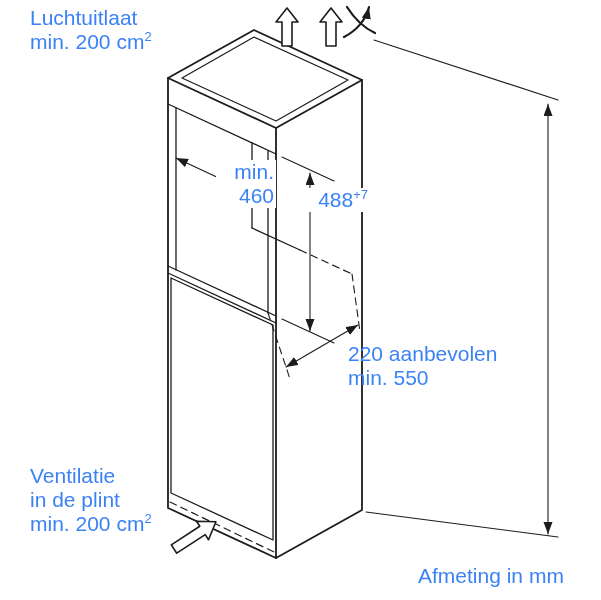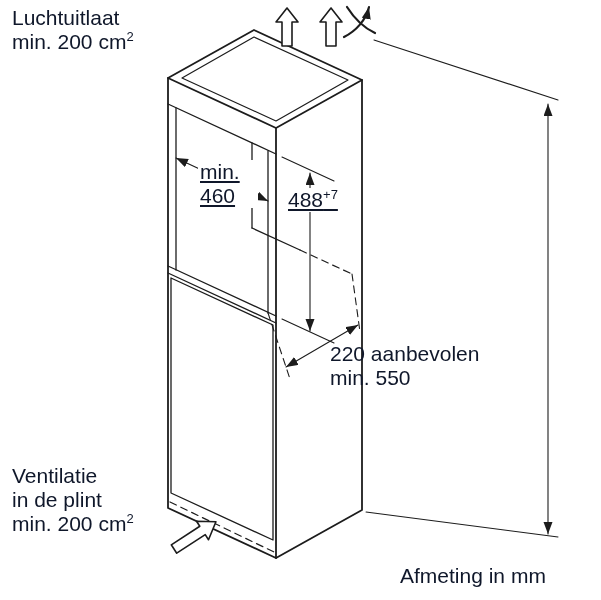--- a/index.html
+++ b/index.html
@@ -15,30 +15,31 @@
     background: #ffffff;
     overflow: hidden;
   }
   .stage > svg {
     position: absolute;
     left: 0;
     top: 0;
   }
   .lbl {
     position: absolute;
-    color: #0f172a;
+    color: #3b82f6;
     font-size: 21px;
     line-height: 1.14;
     white-space: nowrap;
+    margin-left: 18px;
   }
   .lbl.bg {
     background: #ffffff;
     padding: 0 2px;
   }
-  .lbl.center { text-align: left; text-decoration: underline; }
+  .lbl.center { text-align: right; }
   .lbl.right  { }
   .lbl sup {
     font-size: 13px;
     line-height: 0;
   }
 </style>
 </head>
 <body>
 
 <div class="stage">

